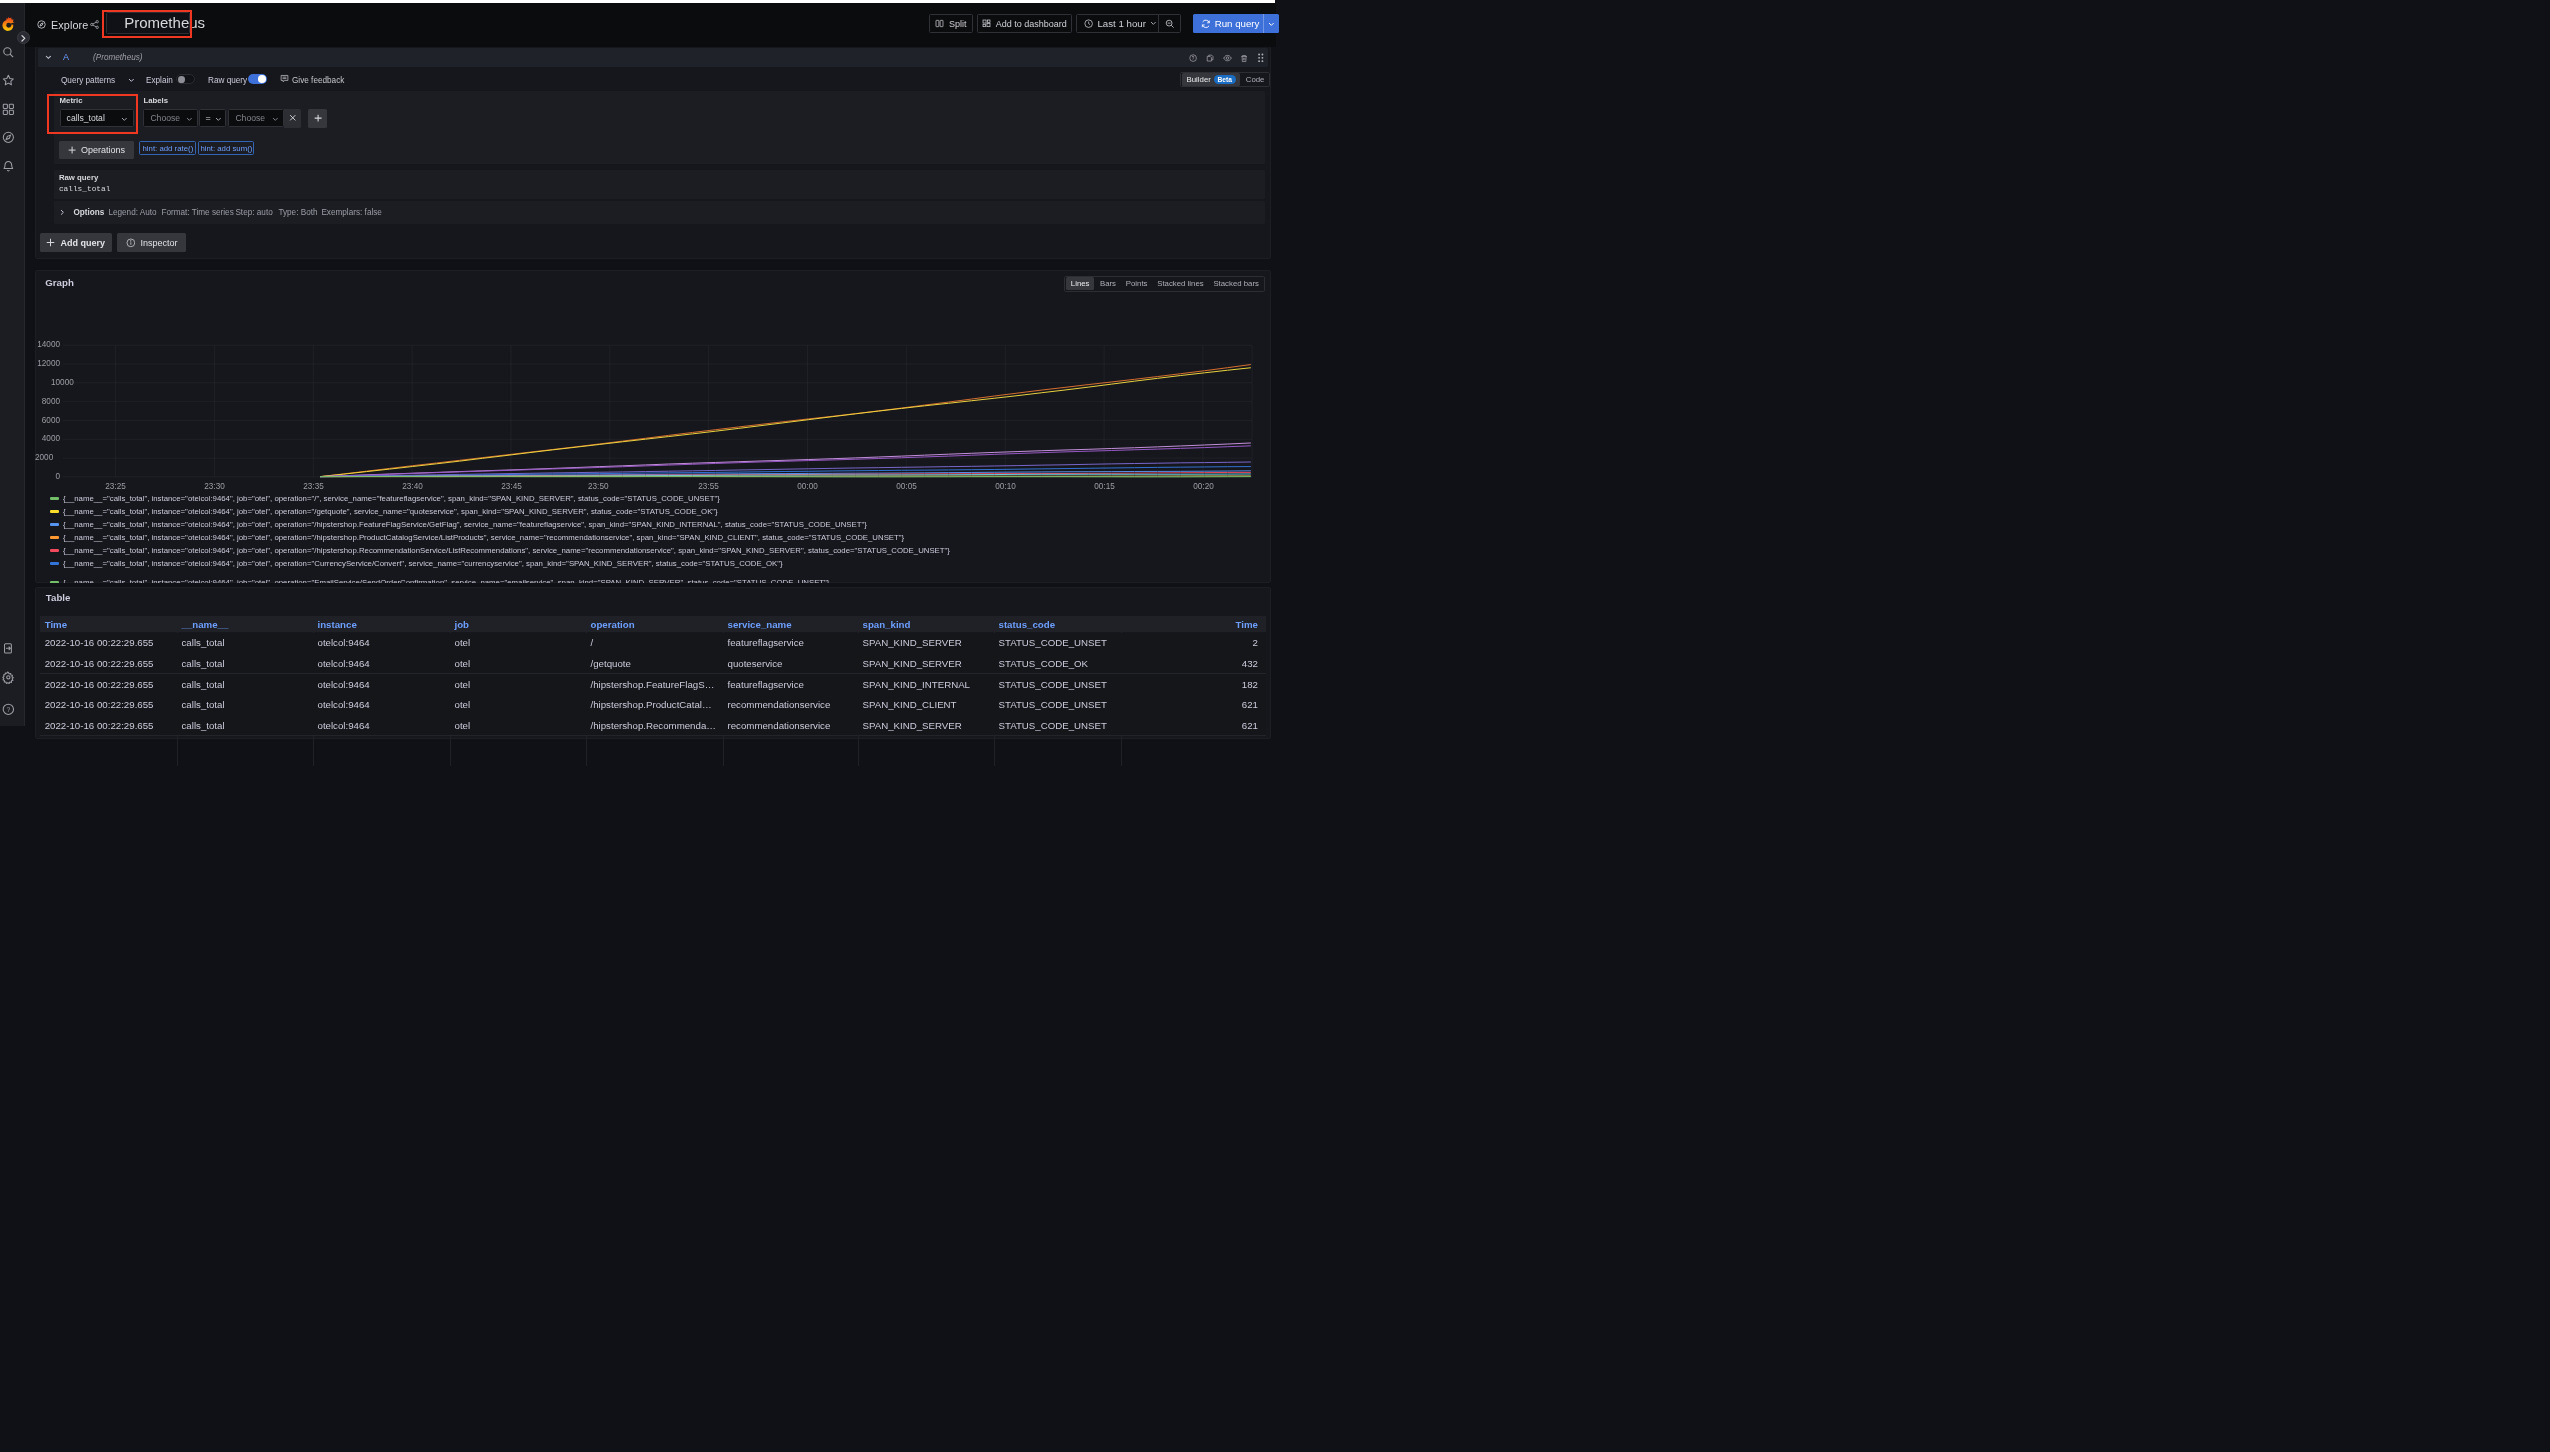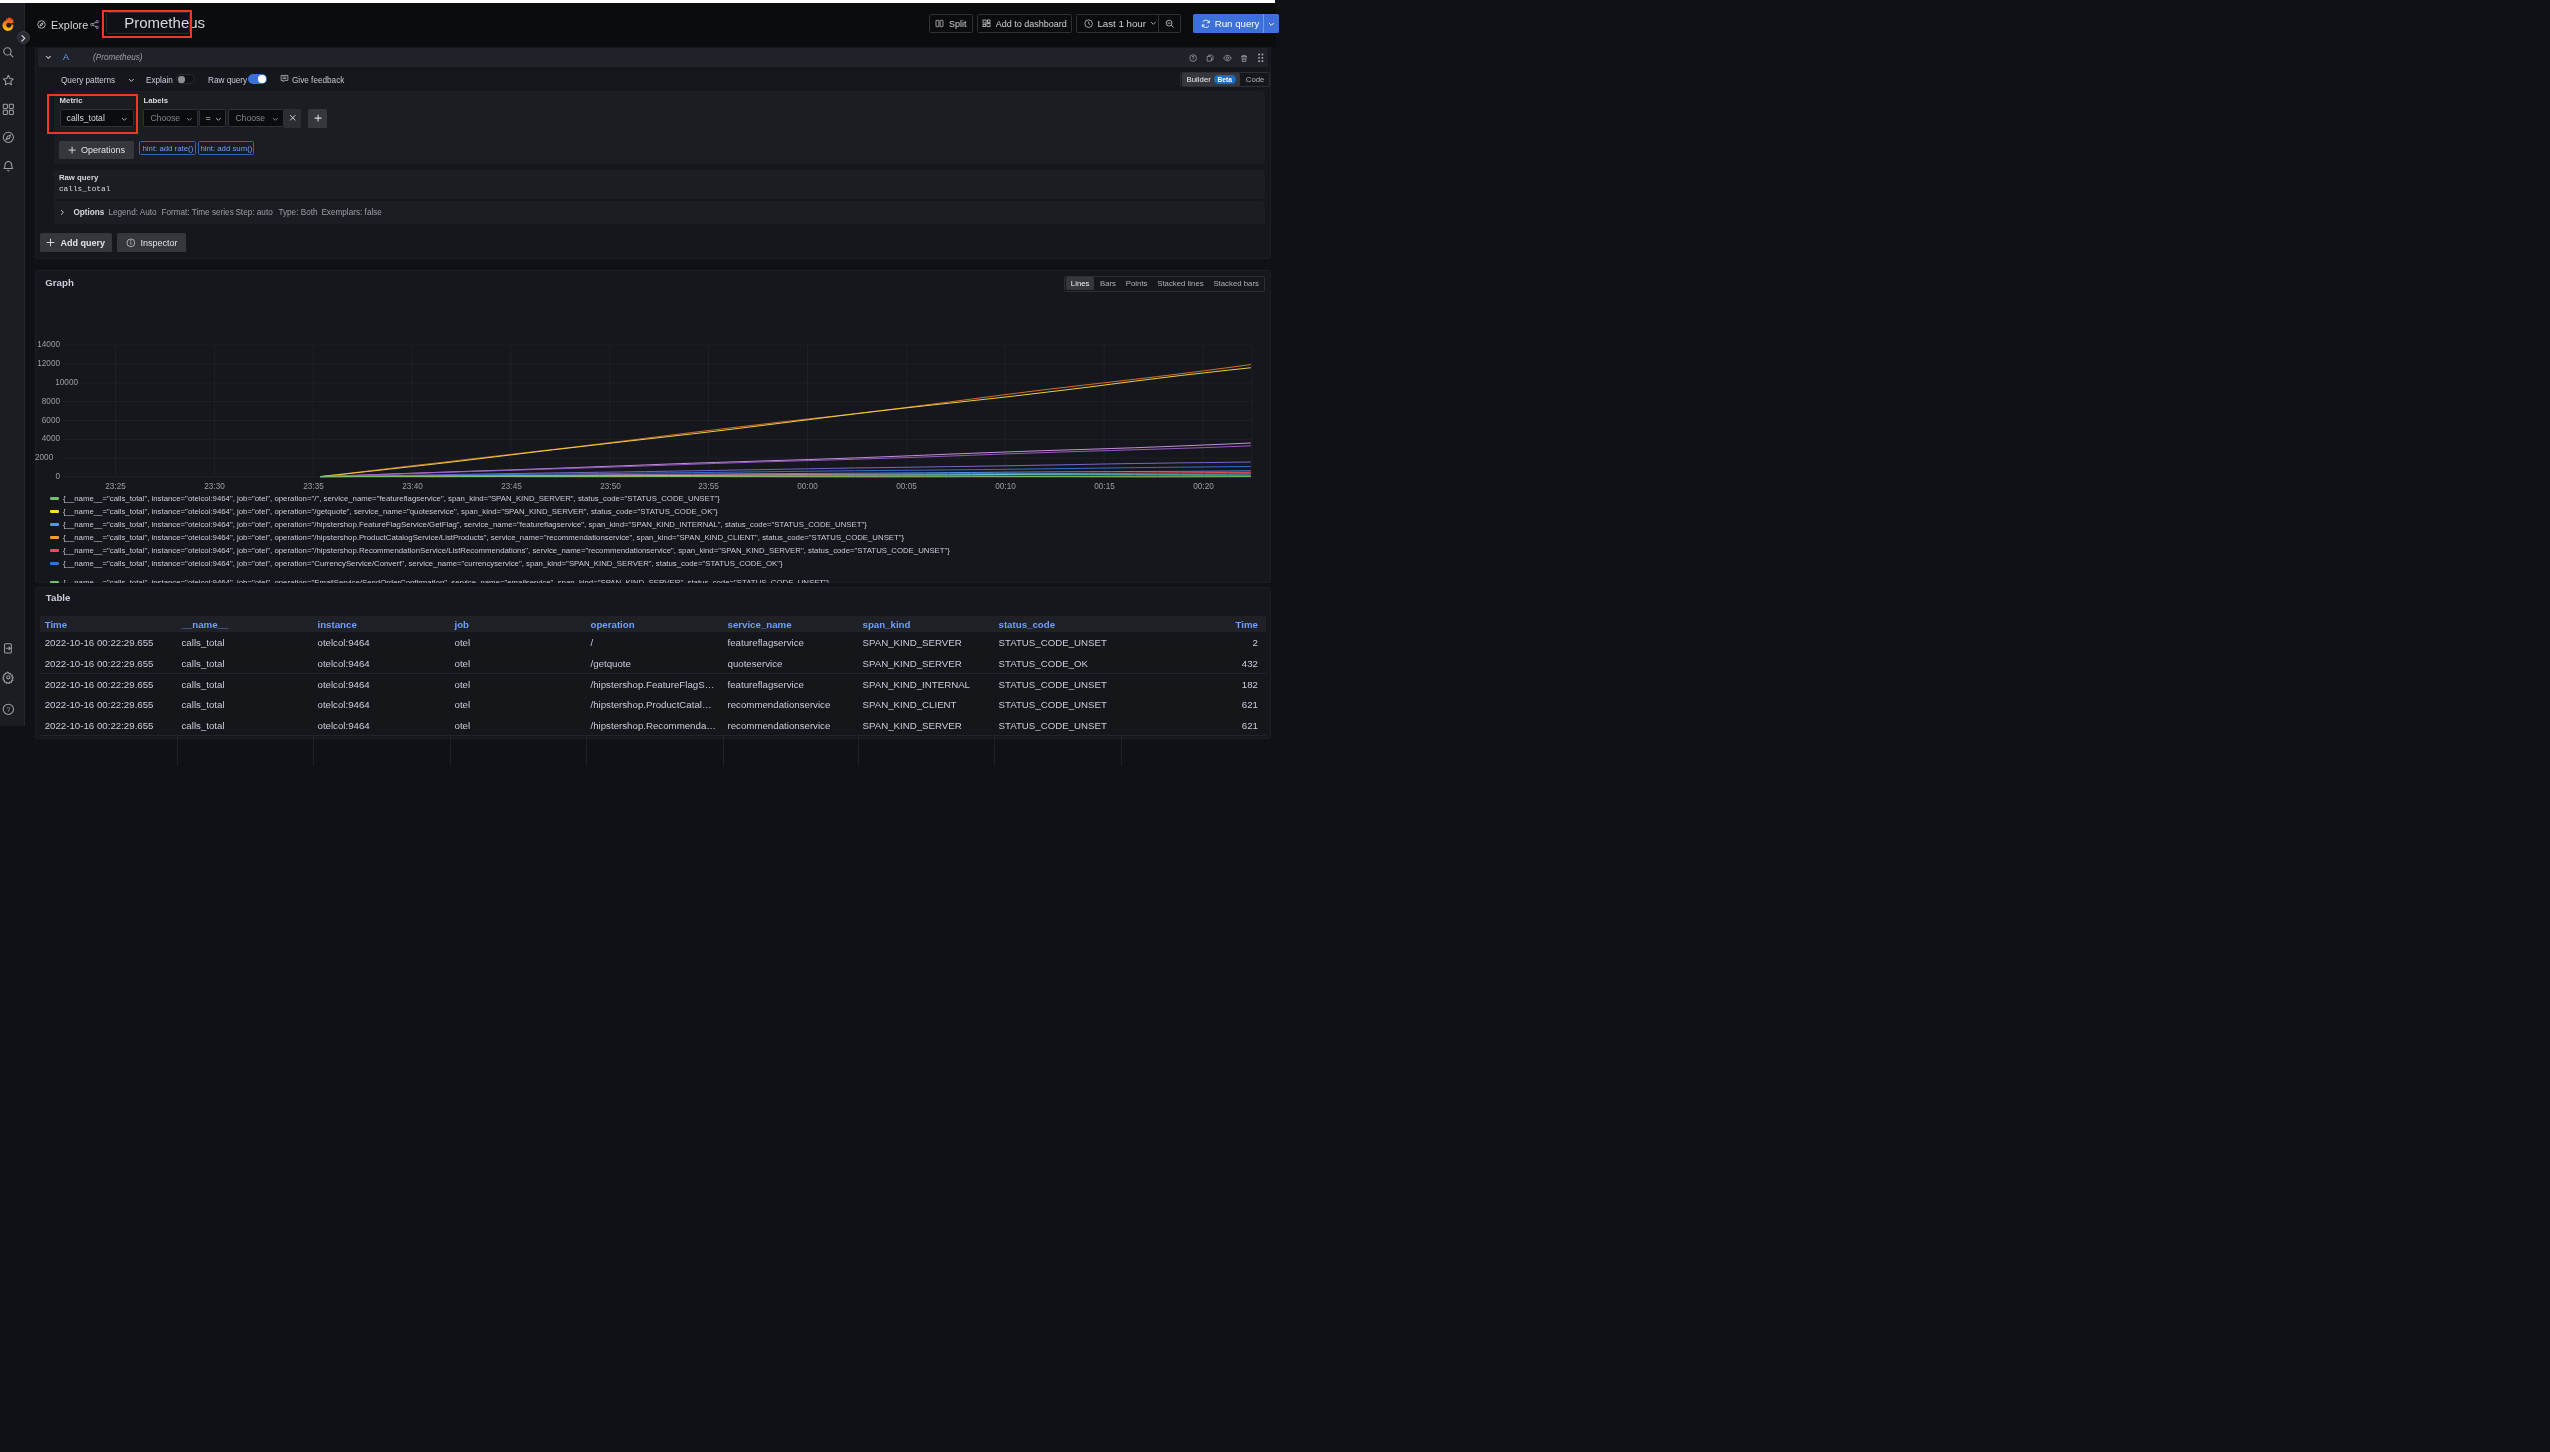--- a/index.html
+++ b/index.html
@@ -368,32 +368,32 @@
 <polyline fill="none" stroke="#3274d9" stroke-width="1.3" points="429,638.8 460,638.5 491,638.2 522,637.8 553,637.5 585,637.1 616,636.7 647,636.4 678,636.0 709,635.6 740,635.3 772,635.0 803,634.7 834,634.4 865,634.0 896,633.7 928,633.4 959,633.1 990,632.7 1021,632.3 1052,631.9 1083,631.6 1115,631.2 1146,630.9 1177,630.6 1208,630.3 1239,630.1 1271,629.8 1302,629.5 1333,629.2 1364,628.8 1395,628.4 1427,628.0 1458,627.6 1489,627.2 1520,626.8 1551,626.4 1582,626.1 1614,625.8 1645,625.5 1676,625.3"></polyline>
 <polyline fill="none" stroke="#5794f2" stroke-width="1.3" points="429,638.8 460,638.6 491,638.4 522,638.2 553,638.0 585,637.8 616,637.6 647,637.4 678,637.2 709,637.0 740,636.9 772,636.7 803,636.5 834,636.2 865,636.0 896,635.7 928,635.5 959,635.3 990,635.0 1021,634.8 1052,634.7 1083,634.5 1115,634.4 1146,634.2 1177,634.1 1208,633.9 1239,633.7 1271,633.4 1302,633.2 1333,632.9 1364,632.7 1395,632.5 1427,632.3 1458,632.2 1489,632.1 1520,631.9 1551,631.8 1582,631.7 1614,631.5 1645,631.3 1676,631.0"></polyline>
 <polyline fill="none" stroke="#f2495c" stroke-width="1.3" points="429,638.8 460,638.7 491,638.5 522,638.4 553,638.3 585,638.2 616,638.0 647,637.9 678,637.7 709,637.5 740,637.3 772,637.2 803,637.0 834,636.8 865,636.7 896,636.6 928,636.5 959,636.4 990,636.3 1021,636.2 1052,636.0 1083,635.9 1115,635.7 1146,635.5 1177,635.4 1208,635.2 1239,635.1 1271,635.0 1302,634.9 1333,634.8 1364,634.7 1395,634.7 1427,634.6 1458,634.4 1489,634.3 1520,634.1 1551,633.8 1582,633.6 1614,633.4 1645,633.2 1676,633.1"></polyline>
 <polyline fill="none" stroke="#63d3e5" stroke-width="1.3" points="429,638.8 460,638.7 491,638.6 522,638.5 553,638.4 585,638.3 616,638.2 647,638.1 678,638.1 709,638.0 740,637.9 772,637.8 803,637.7 834,637.6 865,637.5 896,637.3 928,637.2 959,637.0 990,636.9 1021,636.8 1052,636.8 1083,636.7 1115,636.7 1146,636.6 1177,636.6 1208,636.5 1239,636.4 1271,636.3 1302,636.1 1333,636.0 1364,635.8 1395,635.7 1427,635.7 1458,635.6 1489,635.6 1520,635.6 1551,635.6 1582,635.6 1614,635.5 1645,635.4 1676,635.2"></polyline>
 <polyline fill="none" stroke="#d9af62" stroke-width="1.3" points="429,638.8 460,638.8 491,638.8 522,638.8 553,638.8 585,638.8 616,638.7 647,638.7 678,638.6 709,638.6 740,638.5 772,638.5 803,638.4 834,638.4 865,638.4 896,638.4 928,638.4 959,638.4 990,638.4 1021,638.4 1052,638.3 1083,638.3 1115,638.2 1146,638.1 1177,638.1 1208,638.0 1239,638.0 1271,638.0 1302,638.0 1333,638.1 1364,638.2 1395,638.2 1427,638.2 1458,638.2 1489,638.1 1520,638.1 1551,638.0 1582,637.9 1614,637.8 1645,637.8 1676,637.8"></polyline>
 <polyline fill="none" stroke="#73bf69" stroke-width="1.3" points="429,638.8 460,638.8 491,638.7 522,638.7 553,638.7 585,638.8 616,638.8 647,638.8 678,638.8 709,638.9 740,638.9 772,638.9 803,638.9 834,638.9 865,638.8 896,638.8 928,638.8 959,638.8 990,638.9 1021,638.9 1052,639.0 1083,639.0 1115,639.1 1146,639.1 1177,639.1 1208,639.1 1239,639.0 1271,639.0 1302,638.9 1333,638.9 1364,638.9 1395,638.9 1427,638.9 1458,639.0 1489,639.0 1520,639.1 1551,639.1 1582,639.1 1614,639.0 1645,638.9 1676,638.8"></polyline>
     </g>
   </svg>
   <div class="abs" style="left:0;top:70px;width:25px;text-align:right;color:#9d9ea6;font-size:8.2px">14000</div>
   <div class="abs" style="left:0;top:89px;width:25px;text-align:right;color:#9d9ea6;font-size:8.2px">12000</div>
-  <div class="abs" style="left:0;top:108px;width:43px;text-align:right;color:#9d9ea6;font-size:8.2px">10000</div>
+  <div class="abs" style="left:16px;top:108px;width:43px;text-align:left;color:#9d9ea6;font-size:8.2px">10000</div>
   <div class="abs" style="left:0;top:127px;width:25px;text-align:right;color:#9d9ea6;font-size:8.2px">8000</div>
   <div class="abs" style="left:0;top:146px;width:25px;text-align:right;color:#9d9ea6;font-size:8.2px">6000</div>
   <div class="abs" style="left:0;top:164px;width:25px;text-align:right;color:#9d9ea6;font-size:8.2px">4000</div>
   <div class="abs" style="left:0;top:183px;width:15px;color:#9d9ea6;font-size:8.2px">2000</div>
   <div class="abs" style="left:0;top:202px;width:25px;text-align:right;color:#9d9ea6;font-size:8.2px">0</div>
   <div class="abs" style="left:58px;top:212px;width:45px;text-align:center;color:#9d9ea6;font-size:8.2px">23:25</div>
   <div class="abs" style="left:157px;top:212px;width:45px;text-align:center;color:#9d9ea6;font-size:8.2px">23:30</div>
   <div class="abs" style="left:256px;top:212px;width:45px;text-align:center;color:#9d9ea6;font-size:8.2px">23:35</div>
   <div class="abs" style="left:355px;top:212px;width:45px;text-align:center;color:#9d9ea6;font-size:8.2px">23:40</div>
   <div class="abs" style="left:454px;top:212px;width:45px;text-align:center;color:#9d9ea6;font-size:8.2px">23:45</div>
-  <div class="abs" style="left:553px;top:212px;width:45px;text-align:center;color:#9d9ea6;font-size:8.2px">23:50</div>
+  <div class="abs" style="left:553px;top:212px;width:45px;text-align:left;color:#9d9ea6;font-size:8.2px">23:50</div>
   <div class="abs" style="left:651px;top:212px;width:45px;text-align:center;color:#9d9ea6;font-size:8.2px">23:55</div>
   <div class="abs" style="left:750px;top:212px;width:45px;text-align:center;color:#9d9ea6;font-size:8.2px">00:00</div>
   <div class="abs" style="left:849px;top:212px;width:45px;text-align:center;color:#9d9ea6;font-size:8.2px">00:05</div>
   <div class="abs" style="left:948px;top:212px;width:45px;text-align:center;color:#9d9ea6;font-size:8.2px">00:10</div>
   <div class="abs" style="left:1047px;top:212px;width:45px;text-align:center;color:#9d9ea6;font-size:8.2px">00:15</div>
   <div class="abs" style="left:1146px;top:212px;width:45px;text-align:center;color:#9d9ea6;font-size:8.2px">00:20</div>
   <div class="legend-row" style="left:15.3px;top:222px;width:1217px"><span class="sw" style="background:#73bf69"></span>{__name__="calls_total", instance="otelcol:9464", job="otel", operation="/", service_name="featureflagservice", span_kind="SPAN_KIND_SERVER", status_code="STATUS_CODE_UNSET"}</div>
   <div class="legend-row" style="left:15.3px;top:235px;width:1217px"><span class="sw" style="background:#fade2a"></span>{__name__="calls_total", instance="otelcol:9464", job="otel", operation="/getquote", service_name="quoteservice", span_kind="SPAN_KIND_SERVER", status_code="STATUS_CODE_OK"}</div>
   <div class="legend-row" style="left:15.3px;top:248px;width:1217px"><span class="sw" style="background:#5794f2"></span>{__name__="calls_total", instance="otelcol:9464", job="otel", operation="/hipstershop.FeatureFlagService/GetFlag", service_name="featureflagservice", span_kind="SPAN_KIND_INTERNAL", status_code="STATUS_CODE_UNSET"}</div>
   <div class="legend-row" style="left:15.3px;top:261px;width:1217px"><span class="sw" style="background:#ff9830"></span>{__name__="calls_total", instance="otelcol:9464", job="otel", operation="/hipstershop.ProductCatalogService/ListProducts", service_name="recommendationservice", span_kind="SPAN_KIND_CLIENT", status_code="STATUS_CODE_UNSET"}</div>

